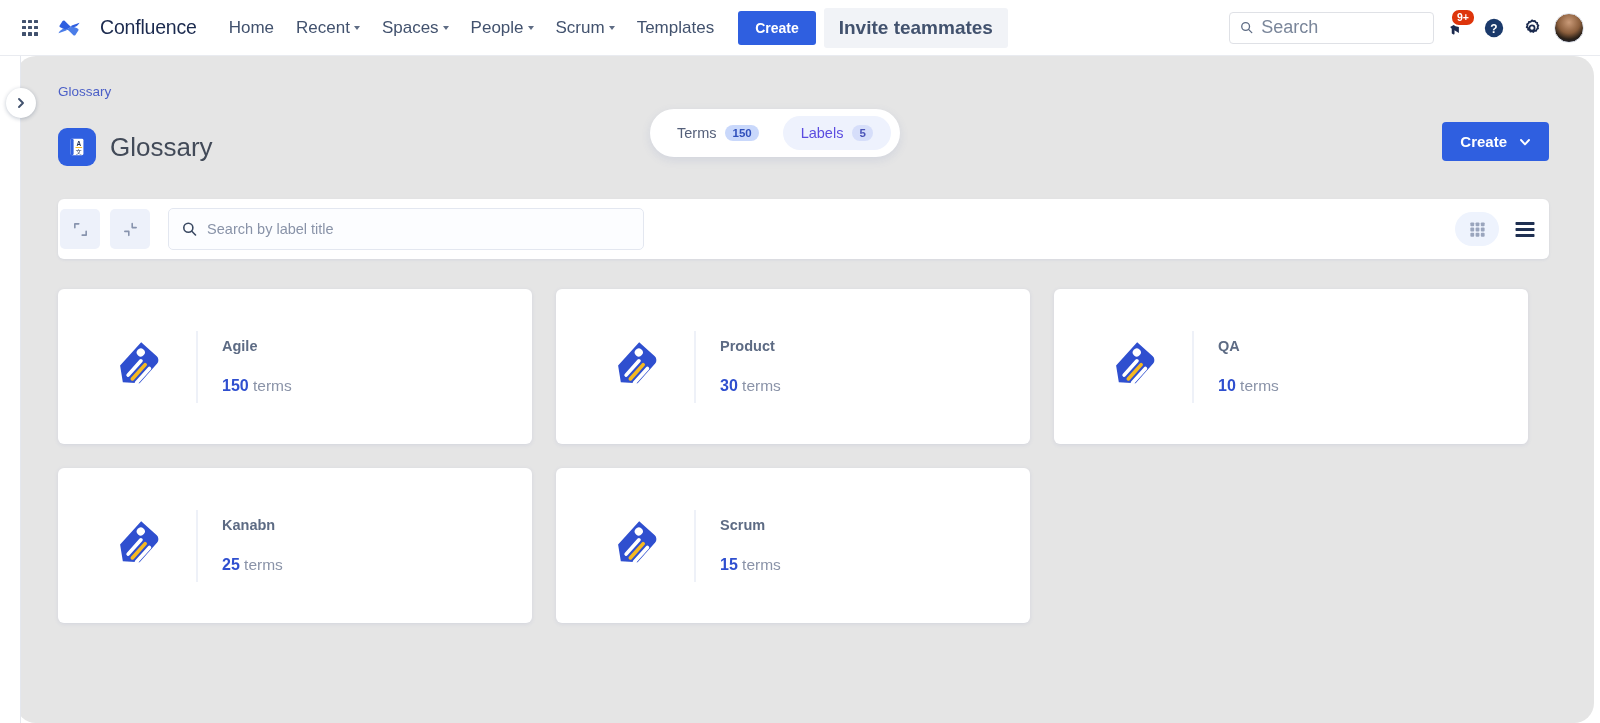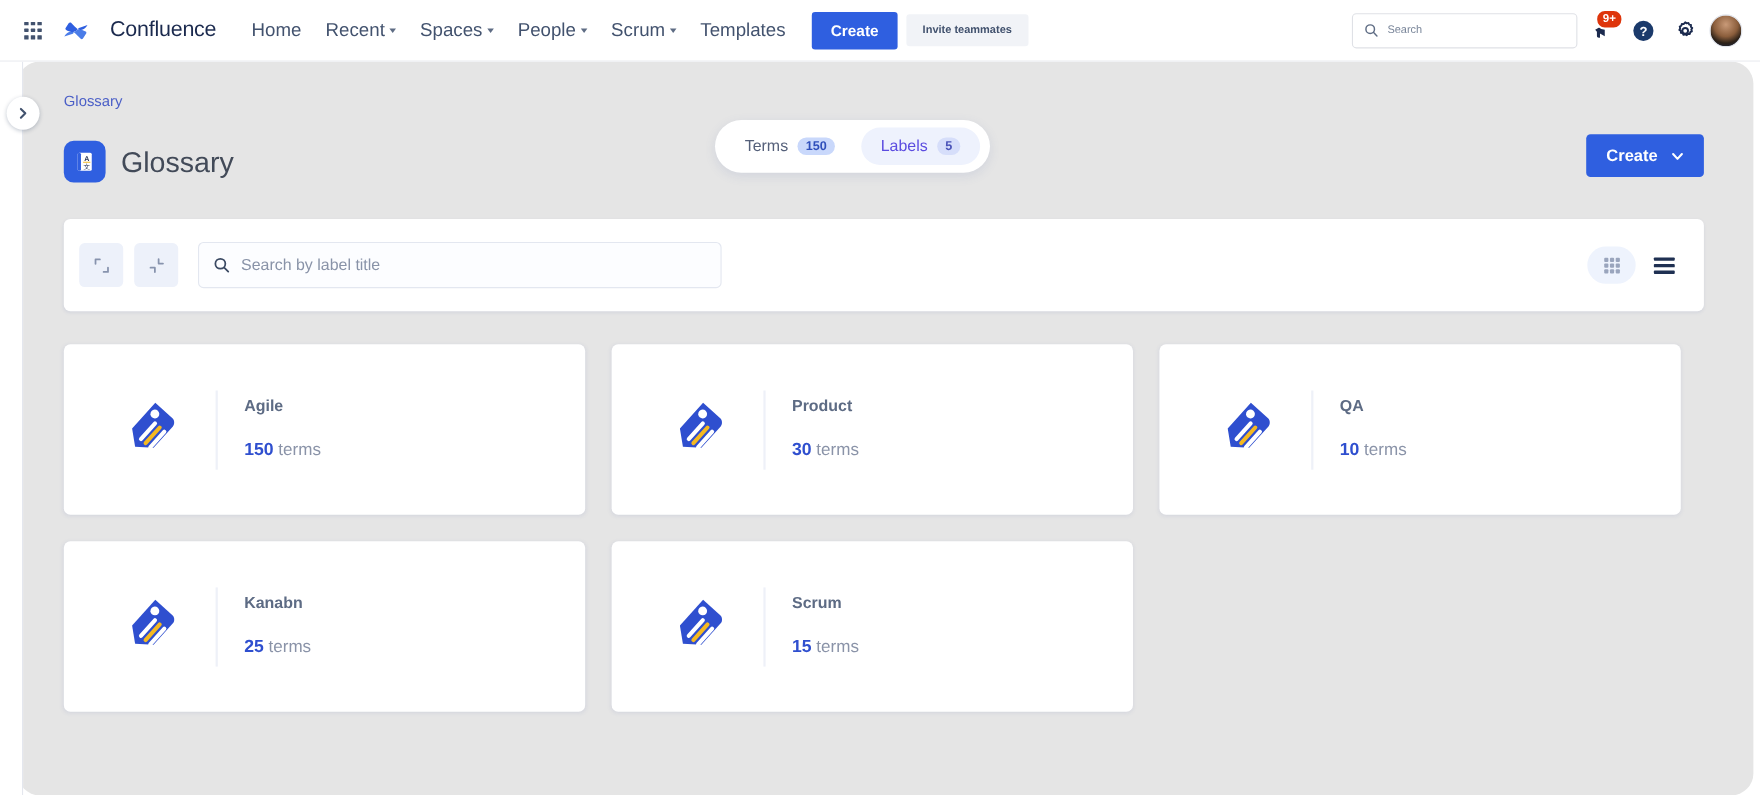--- a/index.html
+++ b/index.html
@@ -36,32 +36,32 @@
     font-size: 17px; color: #42526e; padding: 7px 10px;
     border-radius: 3px; cursor: pointer; white-space: nowrap;
   }
   .caret { width: 0; height: 0; border-left: 3.6px solid transparent; border-right: 3.6px solid transparent; border-top: 4.4px solid #5e6c84; margin-top: 1px; }
 
   .btn-create {
     background: #2f5fe0; color: #fff; font-size: 14px; font-weight: bold;
     border: none; border-radius: 3px; padding: 9px 17px; margin-left: 14px; cursor: pointer;
   }
   .btn-invite {
-    background: #f1f3f7; color: #42526e; font-size: 10px; font-weight: bold;
+    background: #f1f3f7; color: #42526e; font-size: 19px; font-weight: bold;
     border: none; border-radius: 3px; padding: 9px 15px; margin-left: 8px; cursor: pointer;
   }
 
   .nav-right { margin-left: auto; display: flex; align-items: center; gap: 6px; padding-right: 16px; }
   .searchbox {
     display: flex; align-items: center; gap: 8px;
     width: 205px; height: 32px; padding: 0 10px;
     background: #fff; border: 1.5px solid #dfe1e6; border-radius: 4px;
   }
   .searchbox input {
-    border: none; outline: none; font-size: 10px; color: #42526e;
+    border: none; outline: none; font-size: 18px; color: #42526e;
     background: transparent; width: 100%; font-family: inherit;
   }
   .searchbox input::placeholder { color: #7a869a; }
 
   .iconbtn { position: relative; width: 32px; height: 32px; display: flex; align-items: center; justify-content: center; border-radius: 50%; cursor: pointer; }
   .badge {
     position: absolute; top: -4px; right: -4px;
     background: #de350b; color: #fff; font-size: 10.5px; font-weight: bold;
     border-radius: 9px; padding: 1px 5px; line-height: 13px;
     border: 2px solid #fff;
@@ -120,22 +120,22 @@
 
   .btn-page-create {
     position: absolute; right: 45px; top: -3px;
     background: #2f5fe0; color: #fff; border: none; border-radius: 4px;
     font-size: 15px; font-weight: bold; padding: 11px 18px;
     display: flex; align-items: center; gap: 12px; cursor: pointer;
   }
 
   
   .toolbar {
-    margin: 30px 45px 0 42px; height: 84px; background: #fff; border-radius: 6px;
-    display: flex; align-items: center; padding: 0 14px;
+    margin: 30px 45px 0 42px; height: 60px; background: #fff; border-radius: 6px;
+    display: flex; align-items: center; padding: 0 2px;
     box-shadow: 0 1px 3px rgba(80,100,170,.10);
   }
   .sq-btn {
     width: 40px; height: 40px; border-radius: 5px; background: #edf1fa;
     display: flex; align-items: center; justify-content: center; cursor: pointer; margin-right: 10px;
   }
   .search-label {
     flex: 0 0 476px; height: 42px; margin-left: 8px;
     border: 1px solid #e3e7f0; border-radius: 5px; background: #fcfdff;
     display: flex; align-items: center; gap: 10px; padding: 0 13px;

